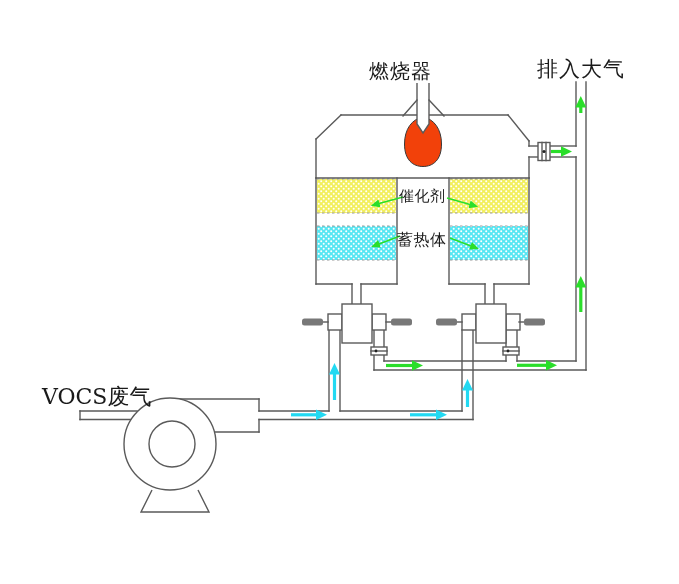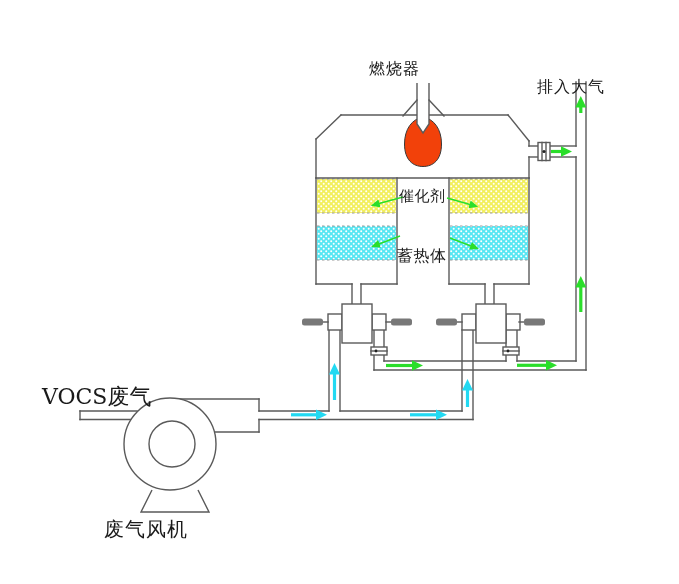--- a/index.html
+++ b/index.html
@@ -229,25 +229,24 @@
   </g>
 
   <g>
     <line class="a-lbl" marker-end="url(#ah-lbl)" x1="403" y1="197" x2="379" y2="203.5"></line>
     <line class="a-lbl" marker-end="url(#ah-lbl)" x1="447" y1="198" x2="470" y2="204.5"></line>
     <line class="a-lbl" marker-end="url(#ah-lbl)" x1="400" y1="236" x2="379" y2="244"></line>
     <line class="a-lbl" marker-end="url(#ah-lbl)" x1="450" y1="238" x2="471" y2="246"></line>
   </g>
 </svg>
 
-<div class="lbl" style="left:369px;top:61px;font-size:16px;letter-spacing:1px;">燃烧器</div>
-
-<div class="lbl" style="left:537px;top:59px;font-size:16px;letter-spacing:1px;margin-top:20px;">排入大气</div>
+<div class="lbl" style="left:369px;top:61px;font-size:20px;letter-spacing:1px;">燃烧器</div>
+
+<div class="lbl" style="left:537px;top:59px;font-size:21px;letter-spacing:1px;">排入大气</div>
 
 <div class="lbl" style="left:399px;top:189px;font-size:15px;letter-spacing:0.5px;">催化剂</div>
 
-<div class="lbl" style="left:397px;top:248px;font-size:16px;letter-spacing:0.5px;">蓄热体</div>
+<div class="lbl" style="left:397px;top:232px;font-size:16px;letter-spacing:0.5px;">蓄热体</div>
 
 <div class="lbl" style="left:42px;top:386px;font-size:22px;">VOCS废气</div>
 
-<div class="lbl" style="left:104px;top:519px;font-size:20px;letter-spacing:1px;">废气风机</div>
 
 </div>
 
 </body></html>

